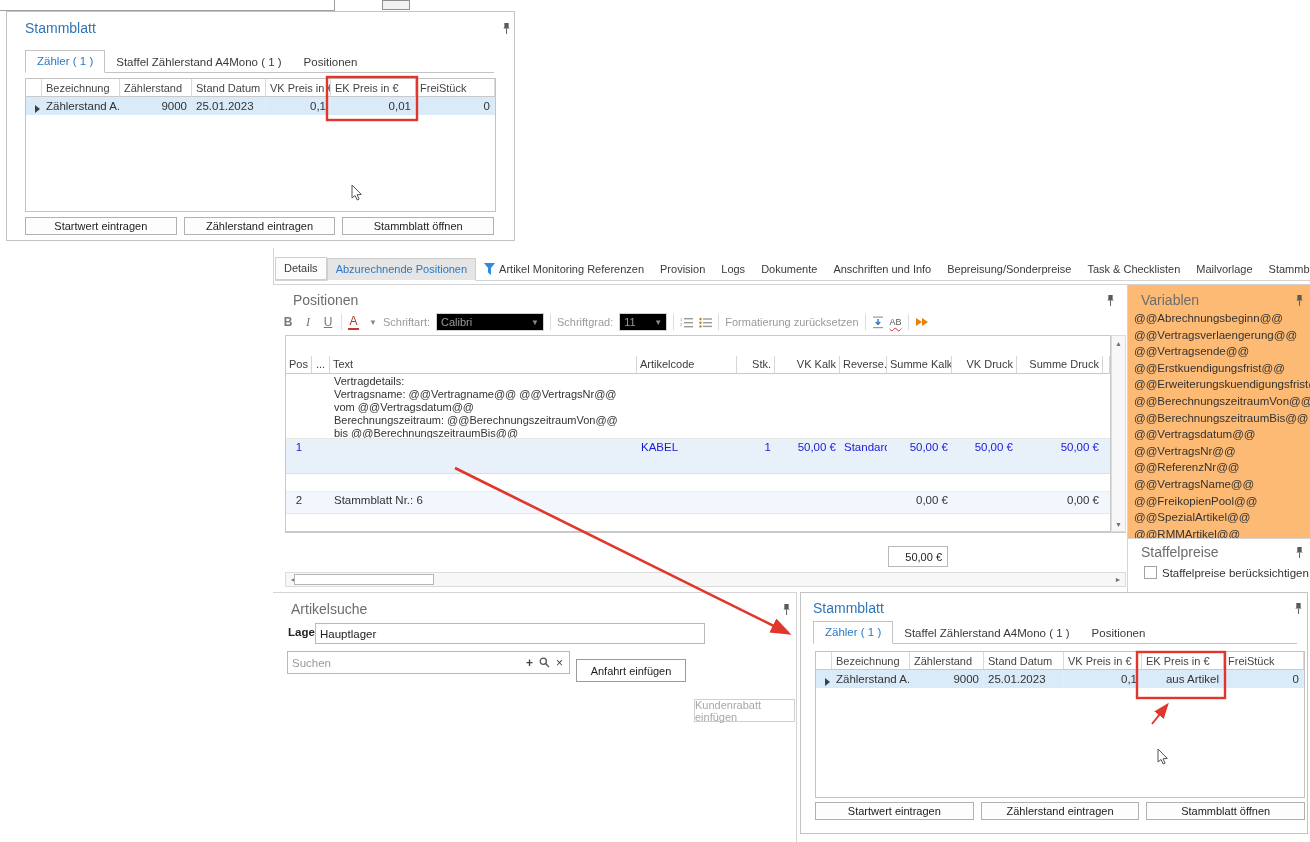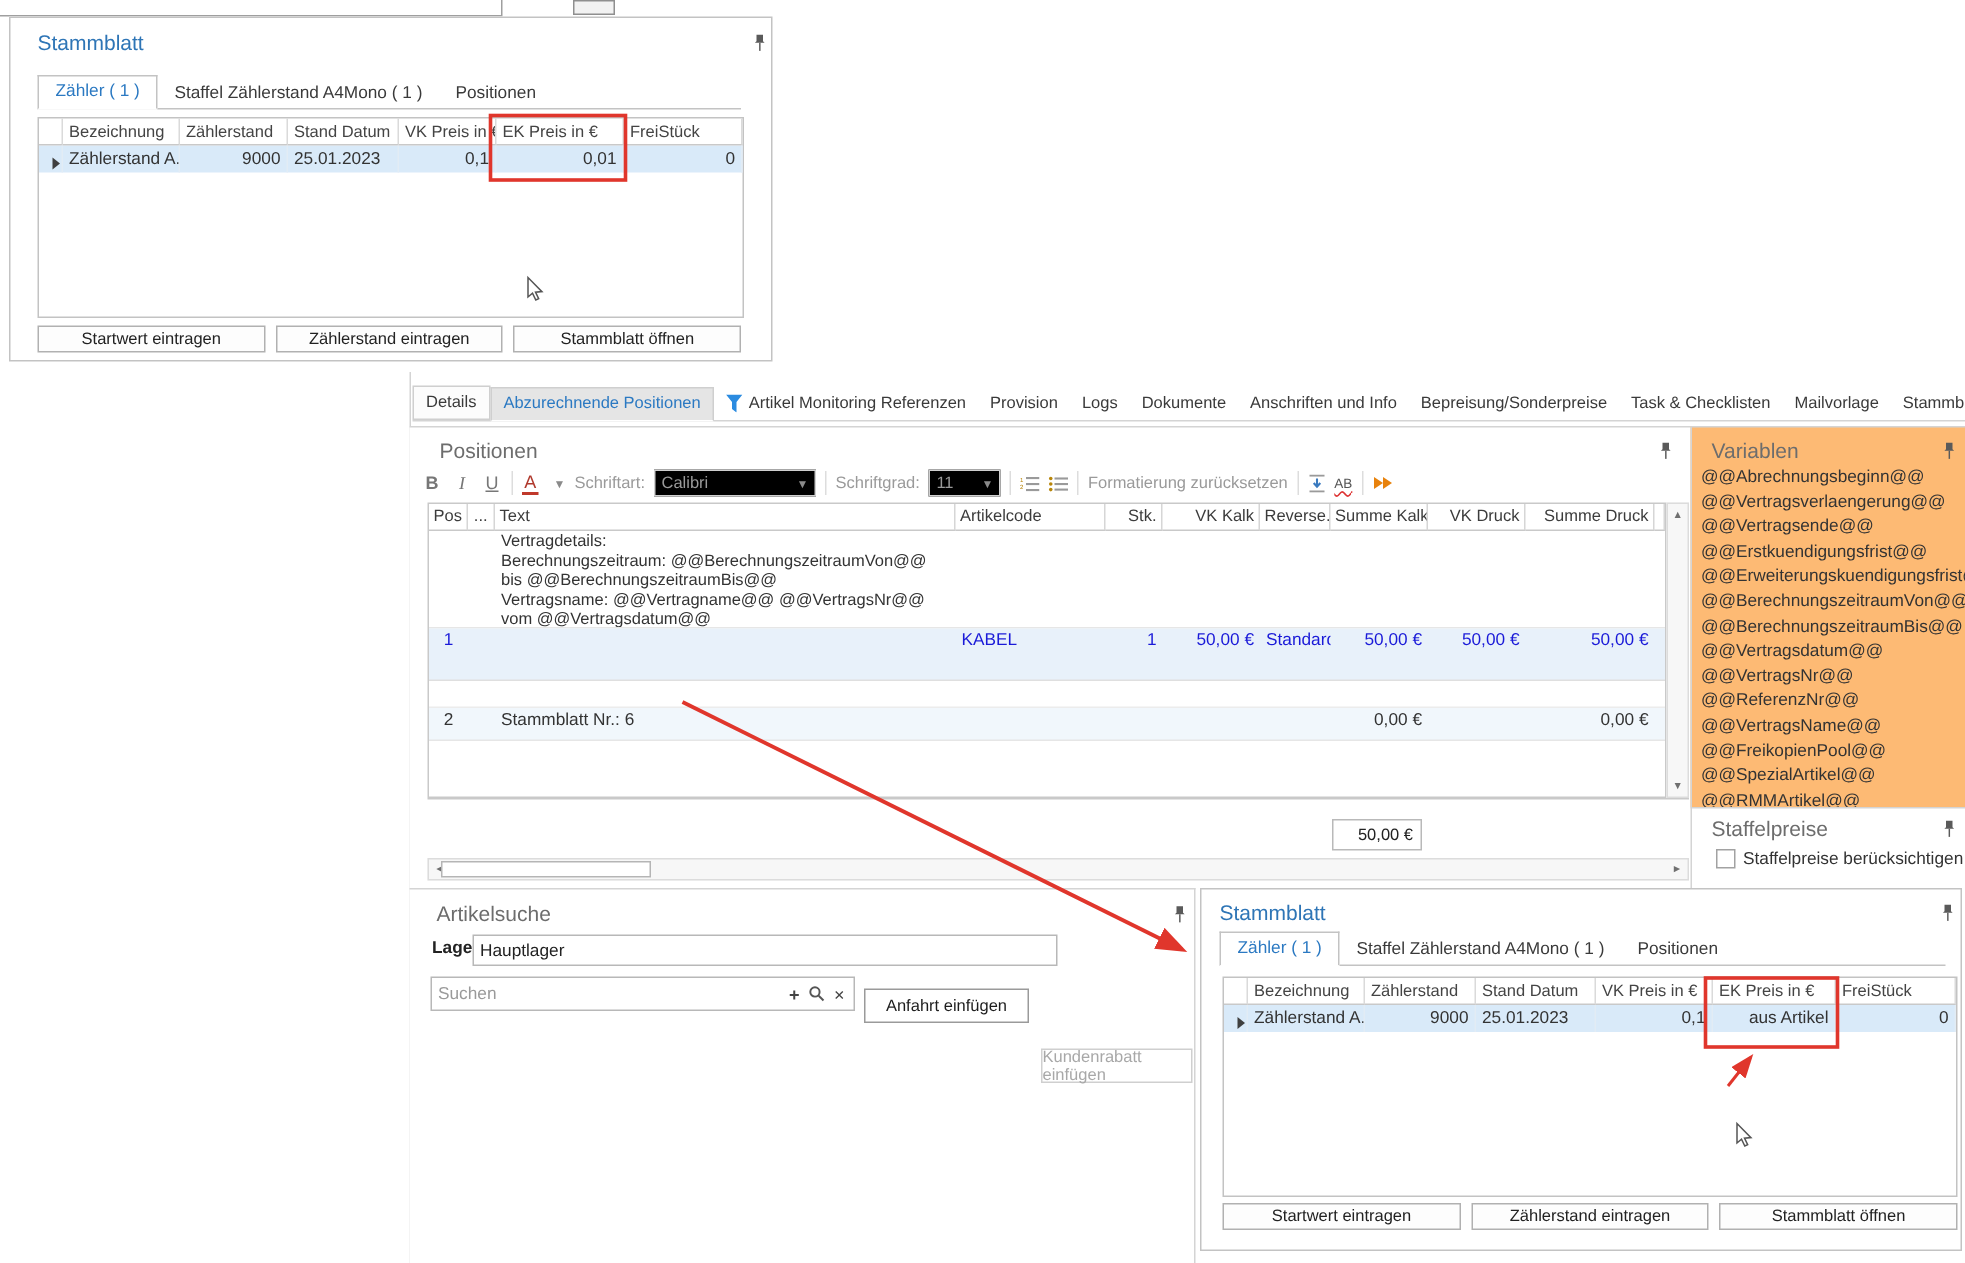--- a/index.html
+++ b/index.html
@@ -43,21 +43,21 @@
   #panel-positionen { position:absolute; left:273px; top:284px; width:854px; height:308px; border-top:1px solid #d4d4d4; background:#fff; }
   .toolbar { position:absolute; left:8px; top:26px; height:22px; display:flex; align-items:center; gap:6px; font-size:11px; color:#9a9a9a; }
   .tb-sep { width:1px; height:16px; background:#ddd; }
   .tb-btn { color:#777; font-size:12px; width:14px; text-align:center; }
   .combo { border:1px solid #d0d0d0; background:#000000; height:18px; display:flex; align-items:center;
            justify-content:space-between; padding:0 4px; color:#9a9a9a; font-size:11px; }
   .caret { font-size:8px; color:#8a8a8a; margin-left:4px; }
 
   .pos-grid { position:absolute; left:12px; top:50px; width:826px; height:197px; border:1px solid #c9c9c9; background:#fff; overflow:hidden; }
   .pg-row { display:grid; grid-template-columns:26px 18px 307px 100px 38px 65px 47px 65px 65px 86px 1fr; }
-  .pg-head { height:18px; }
+  .pg-head { height:18px;margin-top:20px; }
   .pg-head .pg-cell { font-size:11px; color:#3c3c3c; border-right:1px solid #d6d6d6; border-bottom:1px solid #c9c9c9; padding:2px 3px; white-space:nowrap; overflow:hidden; }
   .pg-cell { padding:2px 4px; font-size:11.5px; white-space:nowrap; overflow:hidden; }
   .pg-text { white-space:normal; }
   .rowA { height:65px; border-bottom:1px solid #e6e6e6; }
   .rowA .pg-cell { font-size:11px; line-height:13px; padding-top:1px; }
   .row1 { height:35px; background:#e8f1fa; border-bottom:1px solid #dfdfdf; color:#1a1ad8; }
   .row1 .pg-cell { font-size:11.5px; }
   .row1 .pg-text { font-size:12.5px; line-height:16px;margin-top:44px; }
   .rowGap { height:18px; border-bottom:1px solid #ececec; }
   .row2 { height:22px; background:#f1f7fc; border-bottom:1px solid #e6e6e6; }
@@ -244,22 +244,22 @@
       <div class="pg-cell num">VK Druck</div>
       <div class="pg-cell num">Summe Druck</div>
       <div class="pg-cell"></div>
     </div>
 
     <div class="pg-row rowA">
       <div class="pg-cell"></div>
       <div class="pg-cell"></div>
       <div class="pg-cell pg-text">
         <span style="display:block;">Vertragdetails:</span>
+        <span style="display:block;">Vertragsname: @@Vertragname@@ @@VertragsNr@@ vom @@Vertragsdatum@@</span>
         <span style="display:block;">Berechnungszeitraum: @@BerechnungszeitraumVon@@ bis @@BerechnungszeitraumBis@@</span>
-        <span style="display:block;">Vertragsname: @@Vertragname@@ @@VertragsNr@@ vom @@Vertragsdatum@@</span>
       </div>
       <div class="pg-cell"></div>
         <div class="pg-cell"></div>
       <div class="pg-cell"></div>
         <div class="pg-cell"></div>
       <div class="pg-cell"></div>
         <div class="pg-cell"></div>
       <div class="pg-cell"></div>
         <div class="pg-cell"></div>
     </div>

